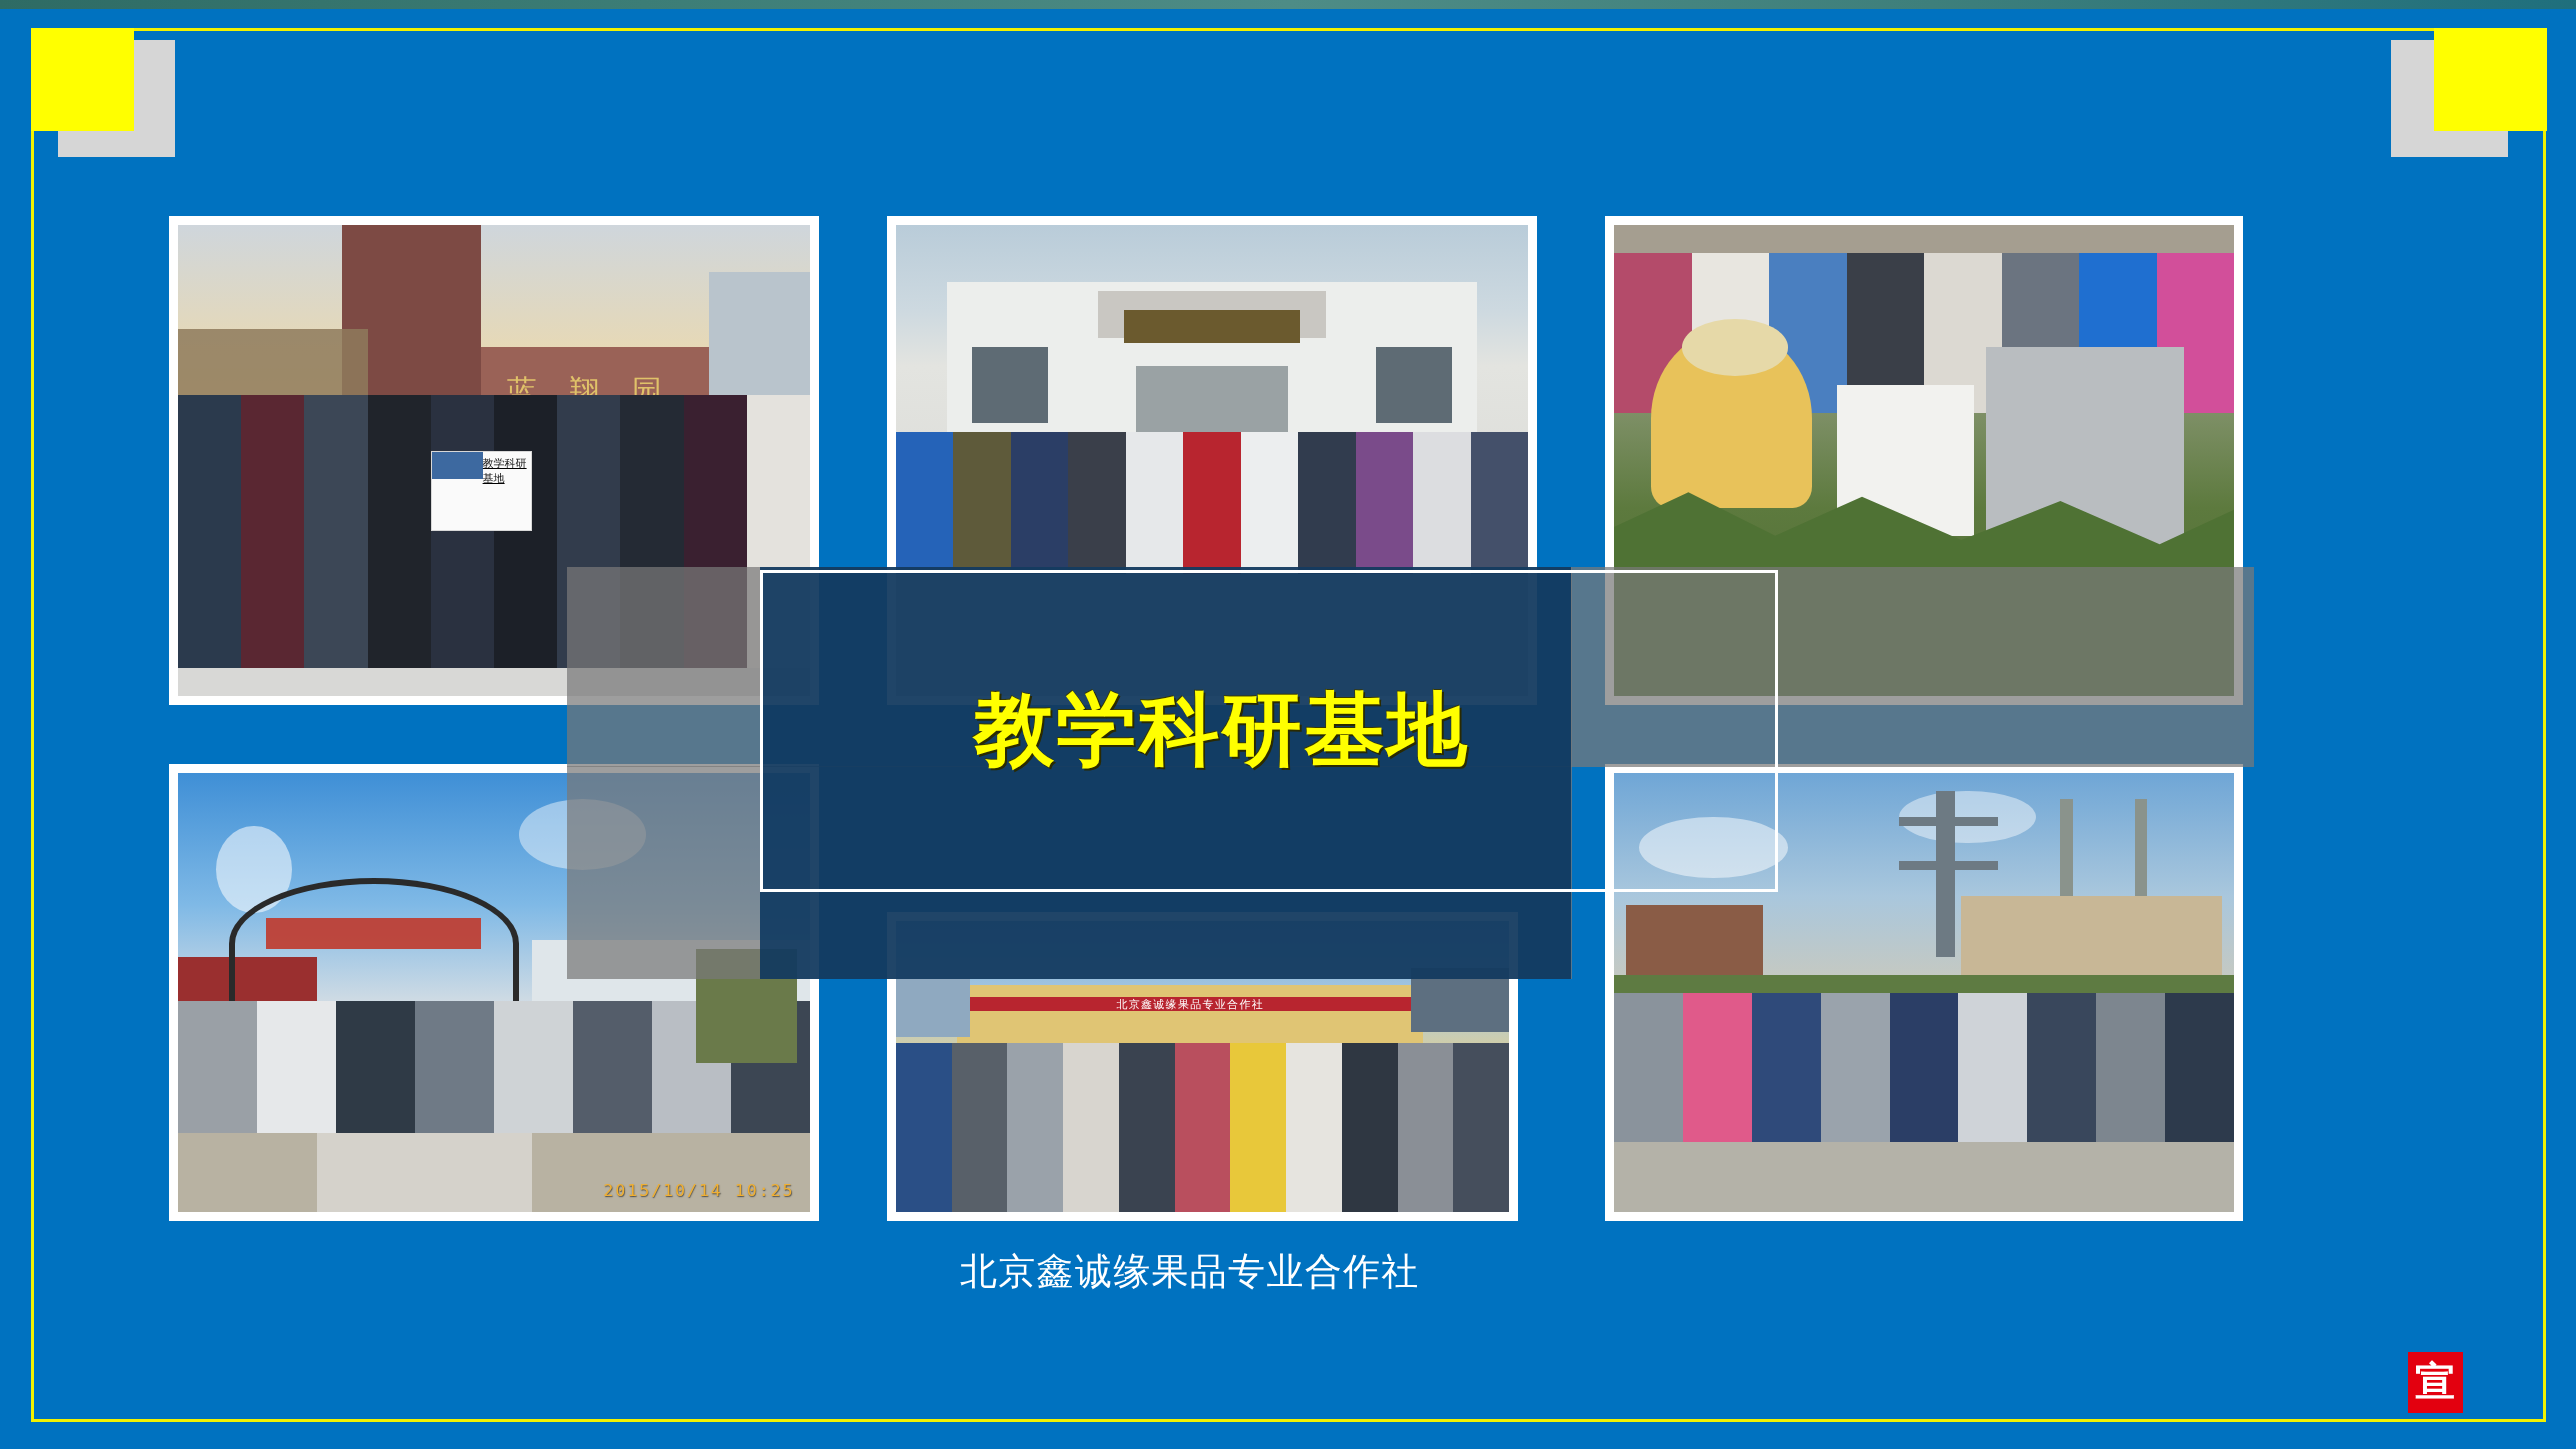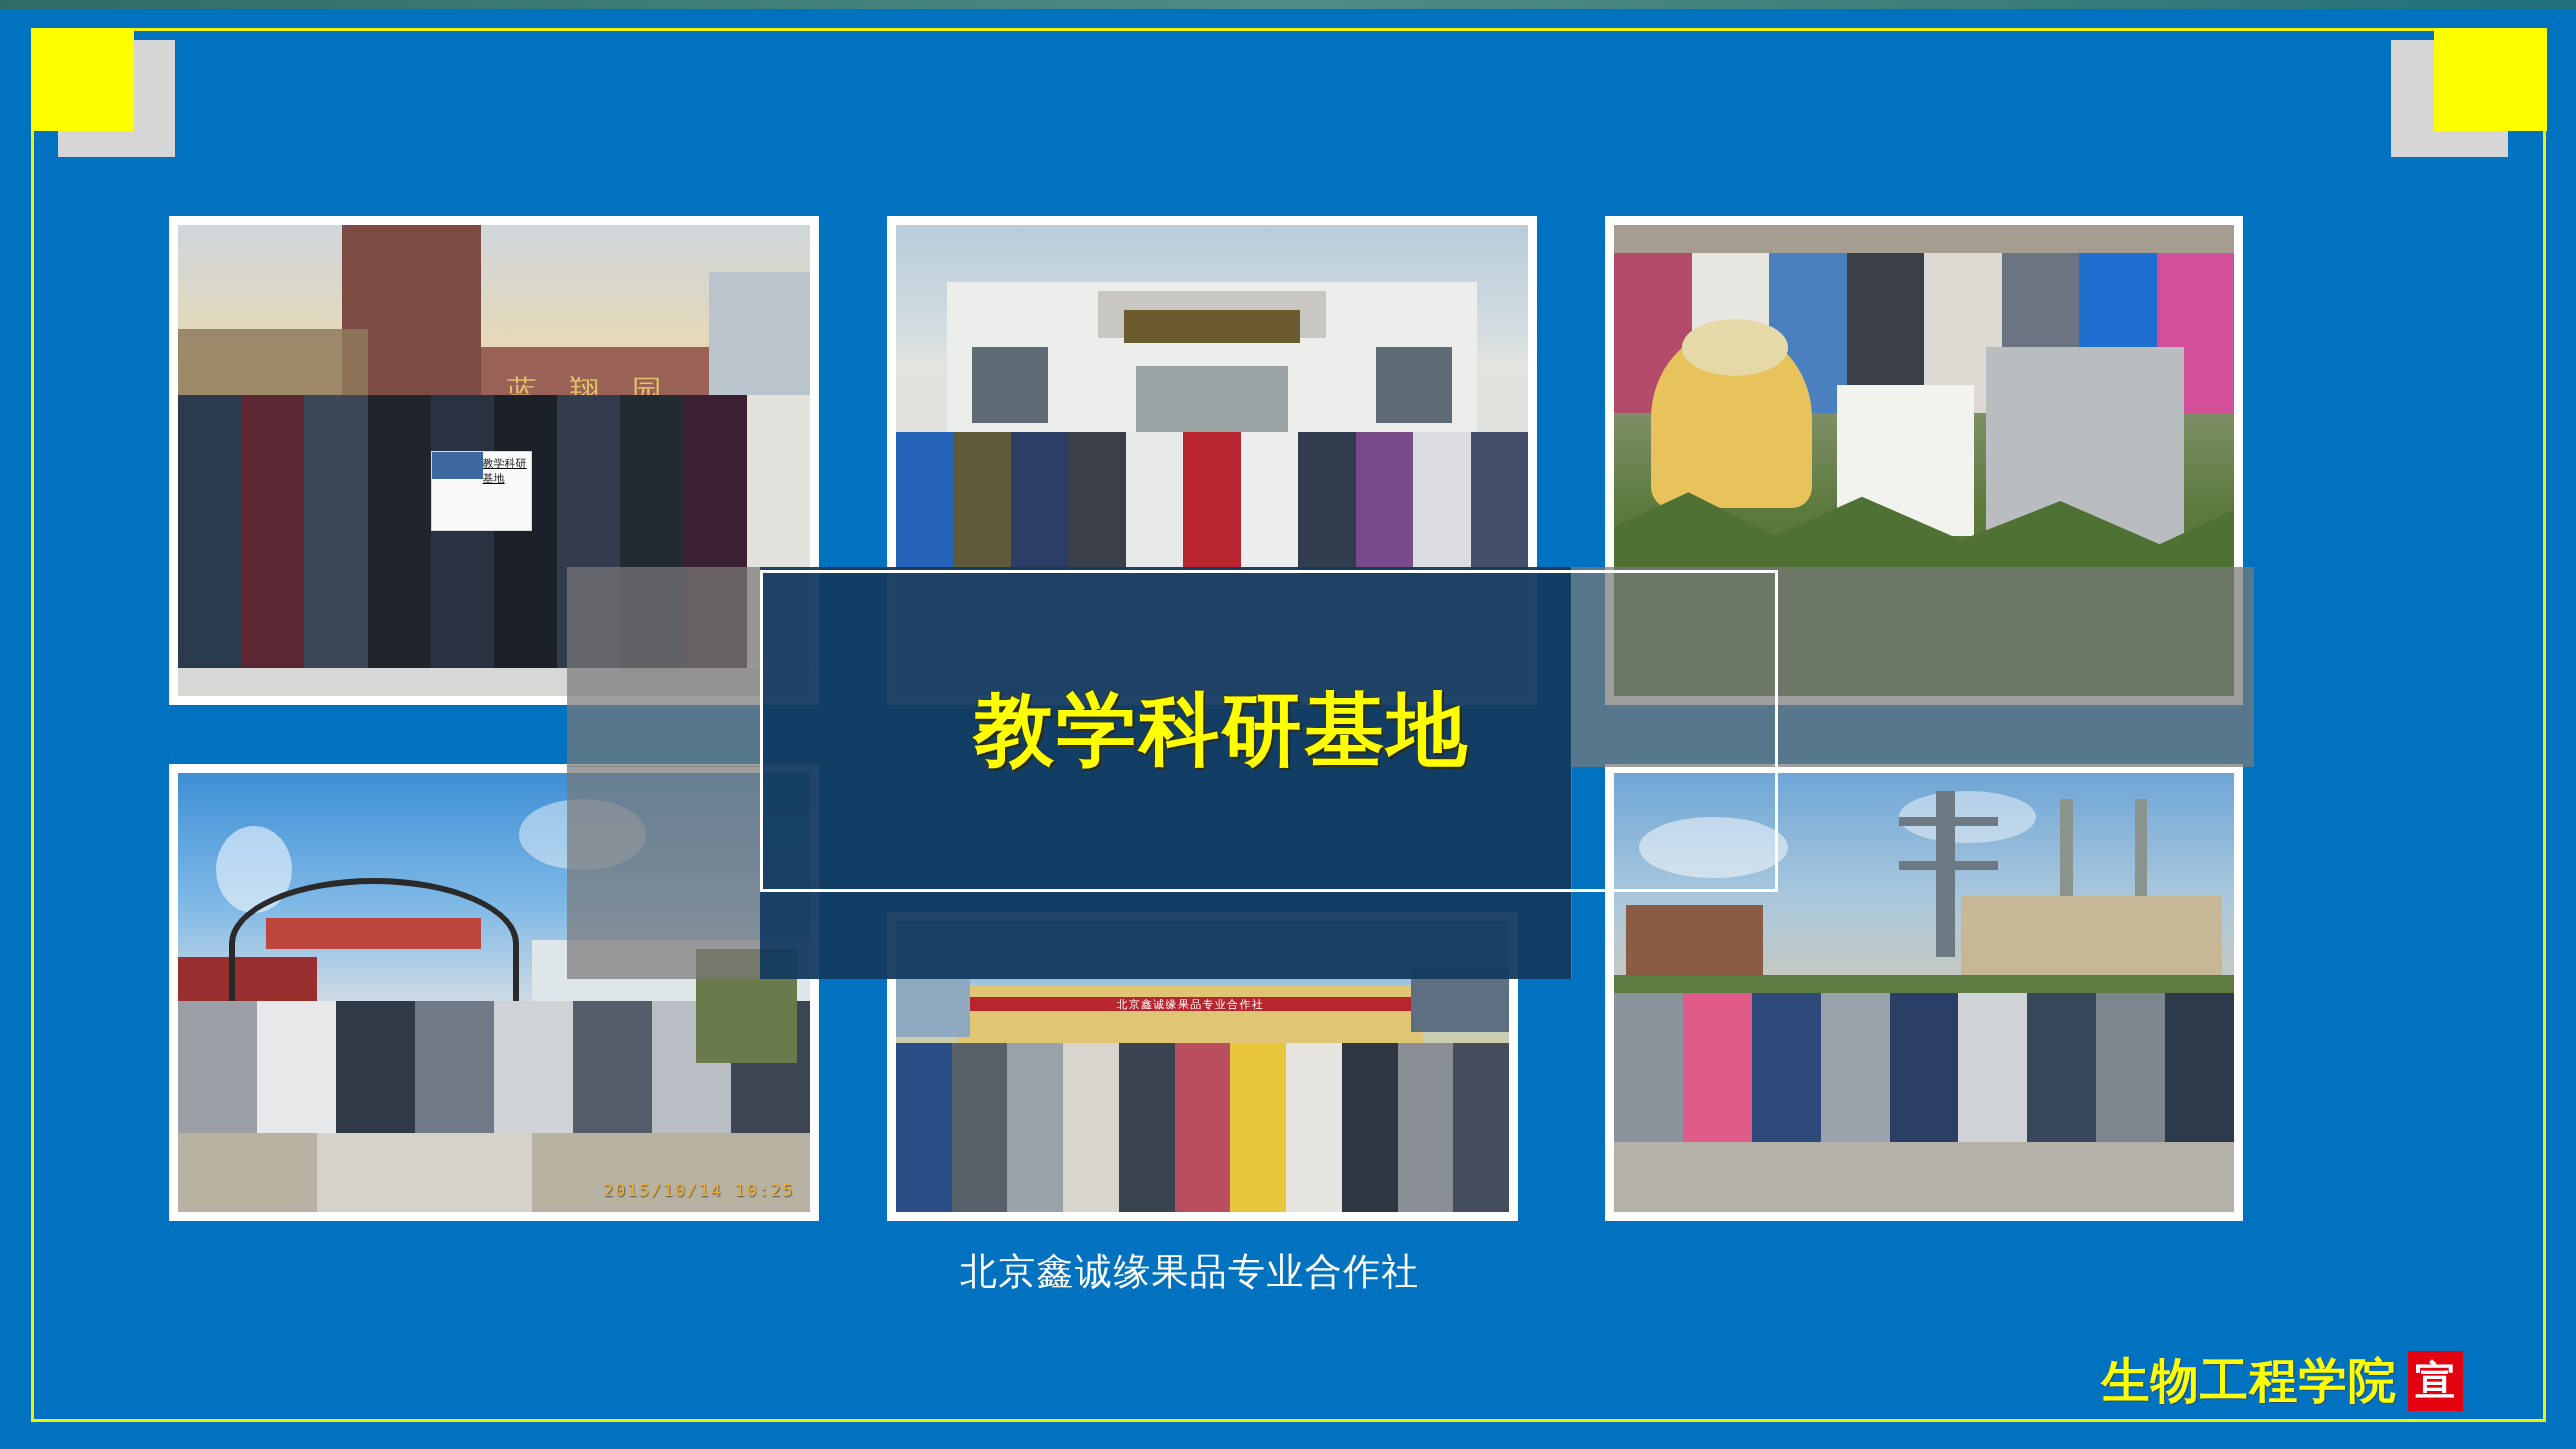--- a/index.html
+++ b/index.html
@@ -271,16 +271,15 @@
 
 <div class="ov-gray" style="left:567px;top:567px;width:1005px;height:200px;"></div>
 <div class="ov-gray" style="left:567px;top:766px;width:1005px;height:213px;"></div>
 <div class="ov-gray" style="left:1571px;top:567px;width:683px;height:200px;"></div>
 <div class="ov-navy" style="left:760px;top:567px;width:811px;height:412px;"></div>
 <div class="ov-frame" style="left:760px;top:570px;width:1018px;height:322px;"></div>
 
 <div class="title" style="left:974px;top:677px;">教学科研基地</div>
 
 <div class="brand">
-  <div class="brand-text">生物工程学院</div>
   <div class="brand-badge">宣</div>
 </div>
 
 
 </body></html>

